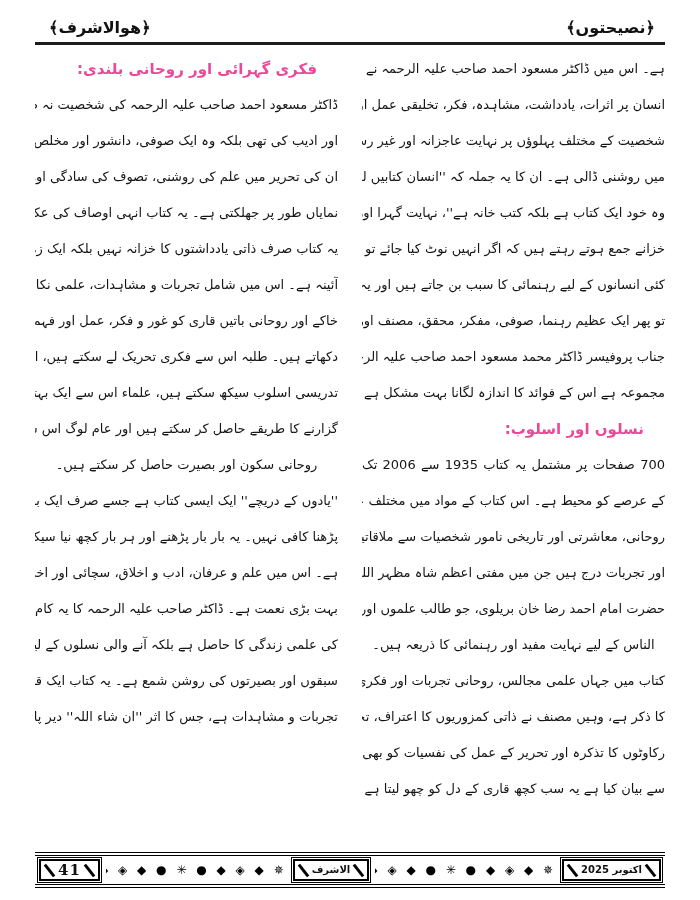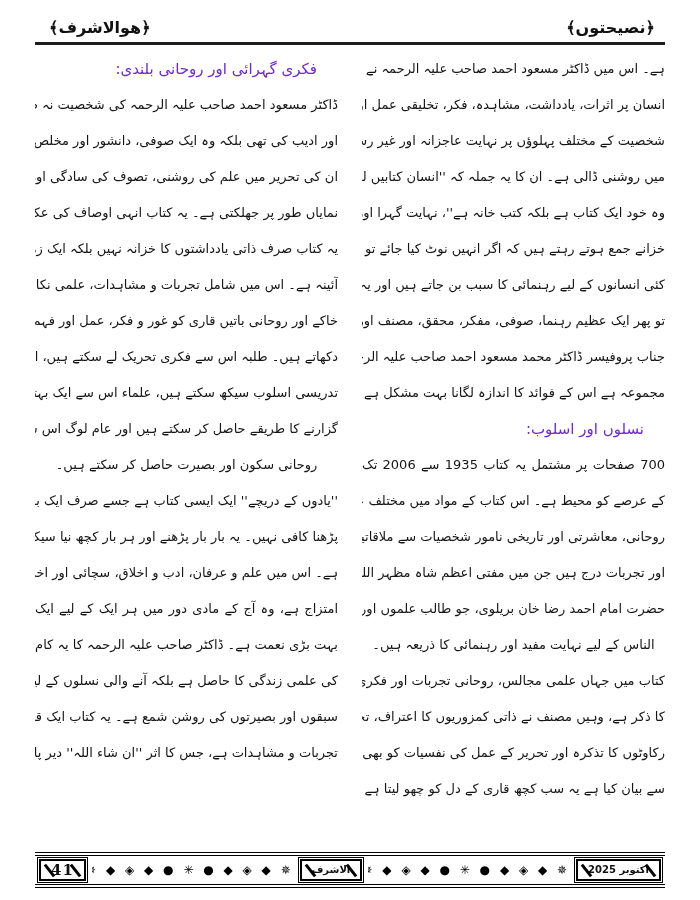--- a/index.html
+++ b/index.html
@@ -13,31 +13,31 @@
             font-size:16px; font-weight:bold; padding:4px 10px 2px 14px; }
   .header-rule { border-bottom:3px solid #1c1c1c; margin-top:3px; }
 
   
   .content { display:flex; gap:24px; margin-top:6px; direction:rtl; }
   .col { flex:1; min-width:0; }
   .line { height:36px; line-height:36px; font-size:13px;
           text-align:justify; text-align-last:justify;
           white-space:nowrap; overflow:hidden; color:#151515; }
   .para .line:last-child { text-align-last:center; }
-  .heading { height:36px; line-height:36px; font-size:15px; font-weight:normal;
-             color:#6d28d9; padding-right:1.4em;
+  .heading { height:36px; line-height:36px; font-size:15px; font-weight:bold;
+             color:#ec4899; padding-right:1.4em;
              white-space:nowrap; overflow:hidden; }
 
   
   .footer { position:absolute; left:35px; right:35px; bottom:12px;
             height:36px; border-top:4px double #000; border-bottom:4px double #000;
             display:flex; align-items:center; gap:6px; padding:3px 4px; background:#fff; }
   .fbox { border:2px solid #000; outline:1px solid #000; outline-offset:1px;
           background:#fff; height:22px; display:flex; align-items:center;
-          padding:0 7px; flex:0 0 auto; }
+          gap:7px; padding:0 7px; flex:0 0 auto; }
   .fbox .slash { width:3px; height:15px; background:#000; transform:rotate(-38deg); flex:0 0 auto; }
   .fbox .ftext { font-weight:bold; font-size:10px; line-height:22px; white-space:nowrap; }
   .fbox-page .ftext { font-family:"DejaVu Serif", serif; font-size:15px; letter-spacing:1px; }
   .fbox-date .ftext { font-size:10px; }
   .ornament { flex:1 1 auto; text-align:center; font-size:12px; letter-spacing:3px;
               white-space:nowrap; overflow:hidden; color:#000; }
 </style>
 </head>
 <body>
 
@@ -95,21 +95,20 @@
           <div class="line">خاکے اور روحانی باتیں قاری کو غور و فکر، عمل اور فہم کی نئی راہیں</div>
           <div class="line">دکھاتے ہیں۔ طلبہ اس سے فکری تحریک لے سکتے ہیں، اساتذہ</div>
           <div class="line">تدریسی اسلوب سیکھ سکتے ہیں، علماء اس سے ایک بہترین زندگی</div>
           <div class="line">گزارنے کا طریقے حاصل کر سکتے ہیں اور عام لوگ اس سے</div>
           <div class="line">روحانی سکون اور بصیرت حاصل کر سکتے ہیں۔</div>
         </div>
       <div class="para">
           <div class="line">''یادوں کے دریچے'' ایک ایسی کتاب ہے جسے صرف ایک بار</div>
           <div class="line">پڑھنا کافی نہیں۔ یہ بار بار پڑھنے اور ہر بار کچھ نیا سیکھنے والی کتاب</div>
           <div class="line">ہے۔ اس میں علم و عرفان، ادب و اخلاق، سچائی اور اخلاص کا جو</div>
-          <div class="line">امتزاج ہے، وہ آج کے مادی دور میں ہر ایک کے لیے ایک</div>
           <div class="line">بہت بڑی نعمت ہے۔ ڈاکٹر صاحب علیہ الرحمہ کا یہ کام نہ صرف ان</div>
           <div class="line">کی علمی زندگی کا حاصل ہے بلکہ آنے والی نسلوں کے لیے بھی نصیحتوں</div>
           <div class="line">سبقوں اور بصیرتوں کی روشن شمع ہے۔ یہ کتاب ایک قابلِ فخر</div>
           <div class="line">تجربات و مشاہدات ہے، جس کا اثر ''ان شاء اللہ'' دیر پا ہوگا۔</div>
         </div>
     </div>
 
   </div>
 
   <div class="footer">

